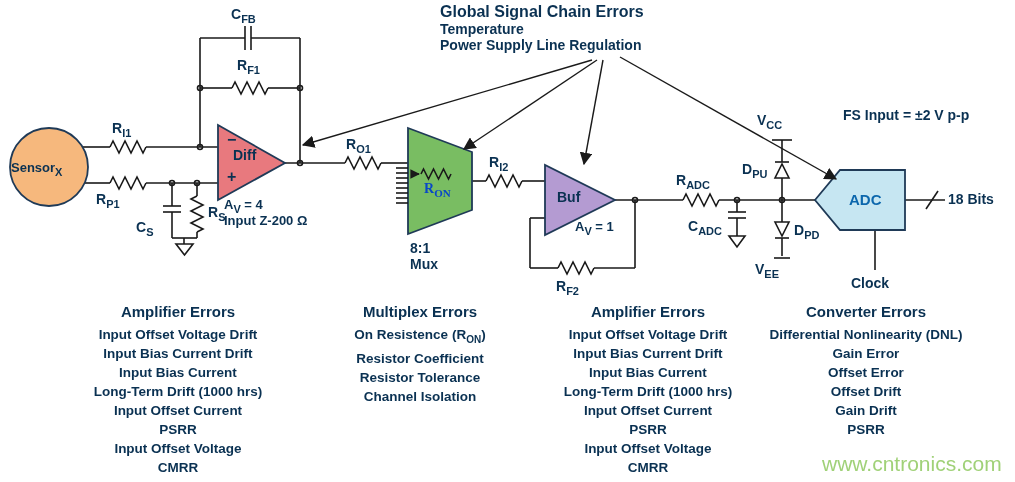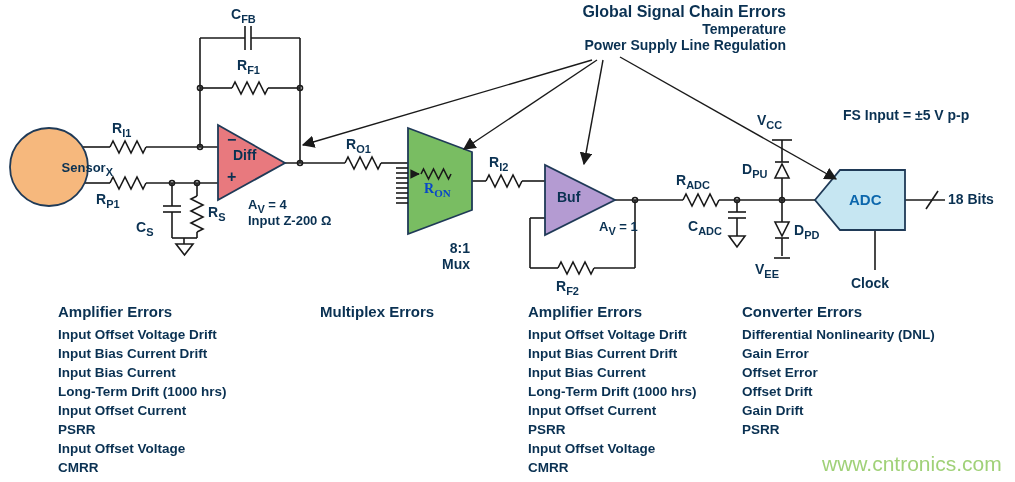--- a/index.html
+++ b/index.html
@@ -1,30 +1,30 @@
 <!DOCTYPE html>
 <html style="--ink: #0a3152; --wire: #1a1a1a; --shape-stroke: #1f3a57; --sensor-fill: #f6b87d; --diff-fill: #e8797e; --mux-fill: #79bd62; --buf-fill: #b49bd2; --adc-fill: #c6e6f2; --ron-blue: #0847c8; --adc-blue: #0c67ad; --watermark-green: #a0d178;"><head>
 <meta charset="utf-8">
 <style>
   * { margin:0; padding:0; box-sizing:border-box; }
   html,body { background:#ffffff; font-family:"Liberation Sans", sans-serif; }
   .stage { position:relative; width:1015px; height:482px; background:#fff; overflow:hidden; color:var(--ink); }
   .stage svg { position:absolute; left:0; top:0; }
   .lbl { position:absolute; font-weight:700; font-size:14px; color:var(--ink); white-space:nowrap; line-height:1.15; }
   .lbl sub { font-size:11px; }
-  .small { font-size:13px;margin-left:24px; }
+  .small { font-size:13px; }
   .big { font-size:16px; }
-  .center { text-align:right; }
+  .center { text-align:left; }
   .blue { color:var(--ron-blue);font-family:Liberation Serif, serif; }
   .adcblue { color:var(--adc-blue); font-size:15px; }
   .wire path, .wire line, .wire polygon, .wire circle { stroke:var(--wire); stroke-width:1.6; fill:none; }
   .dot { fill:var(--wire); stroke:none; }
   .shape { stroke:var(--shape-stroke); stroke-width:1.8; }
   .arrowline { stroke:var(--wire); stroke-width:1.4; fill:none; }
-  .errcol { position:absolute; color:var(--ink); }
+  .errcol { position:absolute; text-align:center; color:var(--ink); }
   .errtitle { font-size:15px; font-weight:700; margin-bottom:5px; }
   .erritem { font-size:13.5px; font-weight:700; line-height:19px; }
   .erritem sub { font-size:10px; }
   .watermark { position:absolute; font-size:21px; color:var(--watermark-green); font-weight:400; }
 </style>
 </head>
 <body>
 
 <div class="stage">
 
@@ -191,39 +191,45 @@
   <div class="lbl" style="left:556px;top:278px"><span>R</span><sub>F2</sub></div>
 
   <div class="lbl" style="left:676px;top:172px"><span>R</span><sub>ADC</sub></div>
   <div class="lbl" style="left:688px;top:218px"><span>C</span><sub>ADC</sub></div>
   <div class="lbl" style="left:742px;top:161px"><span>D</span><sub>PU</sub></div>
   <div class="lbl" style="left:794px;top:222px"><span>D</span><sub>PD</sub></div>
   <div class="lbl" style="left:757px;top:112px"><span>V</span><sub>CC</sub></div>
   <div class="lbl" style="left:755px;top:261px"><span>V</span><sub>EE</sub></div>
 
   <div class="lbl adcblue" style="left:849px;top:191px">ADC</div>
-  <div class="lbl" style="left:843px;top:107px">FS Input = ±5 V p-p</div>
+  <div class="lbl" style="left:843px;top:107px">FS Input = ±2 V p-p</div>
   <div class="lbl" style="left:948px;top:191px">18 Bits</div>
   <div class="lbl" style="left:851px;top:275px">Clock</div>
 
   <div class="errcol" style="left:58px;top:303px;width:240px">
     <div class="errtitle">Amplifier Errors</div>
     <div>
         <div class="erritem">Input Offset Voltage Drift</div>
         <div class="erritem">Input Bias Current Drift</div>
         <div class="erritem">Input Bias Current</div>
         <div class="erritem">Long-Term Drift (1000 hrs)</div>
         <div class="erritem">Input Offset Current</div>
         <div class="erritem">PSRR</div>
         <div class="erritem">Input Offset Voltage</div>
         <div class="erritem">CMRR</div>
       </div>
   </div>
   <div class="errcol" style="left:320px;top:303px;width:200px">
     <div class="errtitle">Multiplex Errors</div>
+    <div>
+        <div class="erritem">On Resistence (R<sub>ON</sub>)</div>
+        <div class="erritem">Resistor Coefficient</div>
+        <div class="erritem">Resistor Tolerance</div>
+        <div class="erritem">Channel Isolation</div>
+      </div>
   </div>
   <div class="errcol" style="left:528px;top:303px;width:240px">
     <div class="errtitle">Amplifier Errors</div>
     <div>
         <div class="erritem">Input Offset Voltage Drift</div>
         <div class="erritem">Input Bias Current Drift</div>
         <div class="erritem">Input Bias Current</div>
         <div class="erritem">Long-Term Drift (1000 hrs)</div>
         <div class="erritem">Input Offset Current</div>
         <div class="erritem">PSRR</div>

